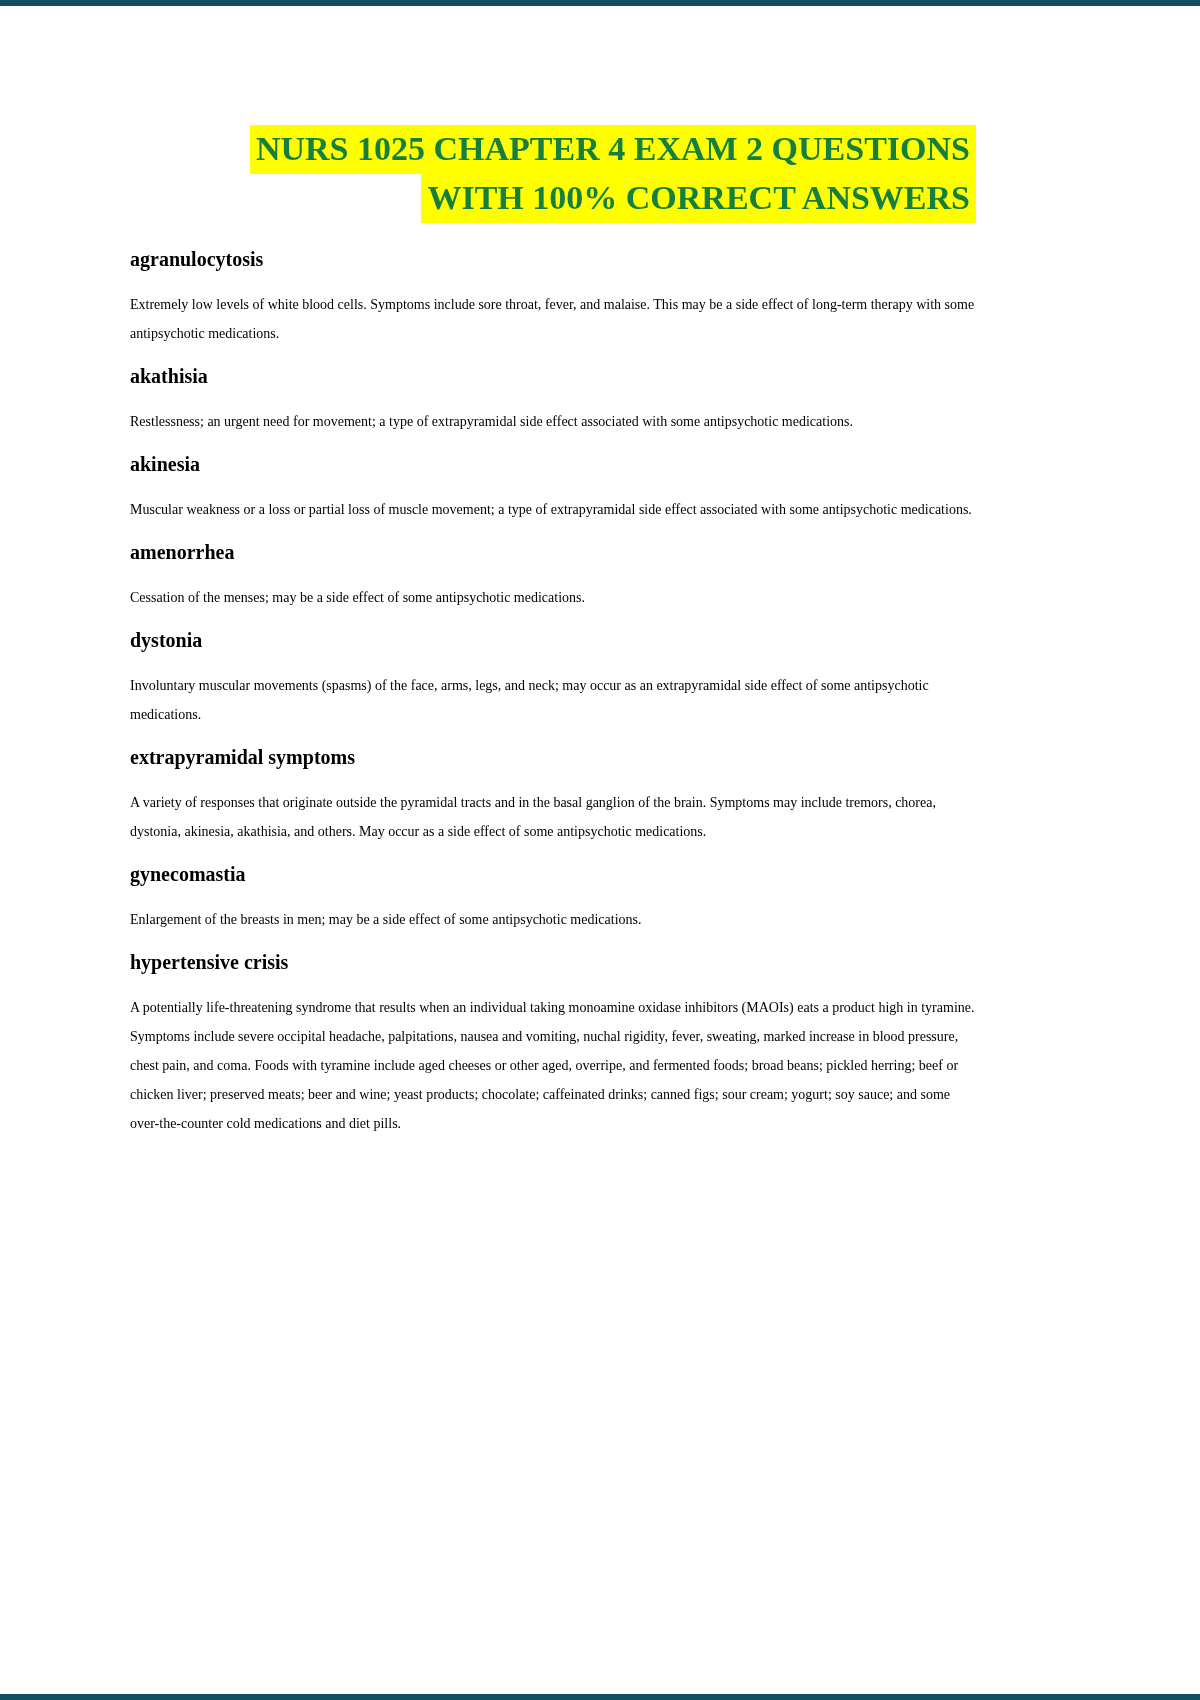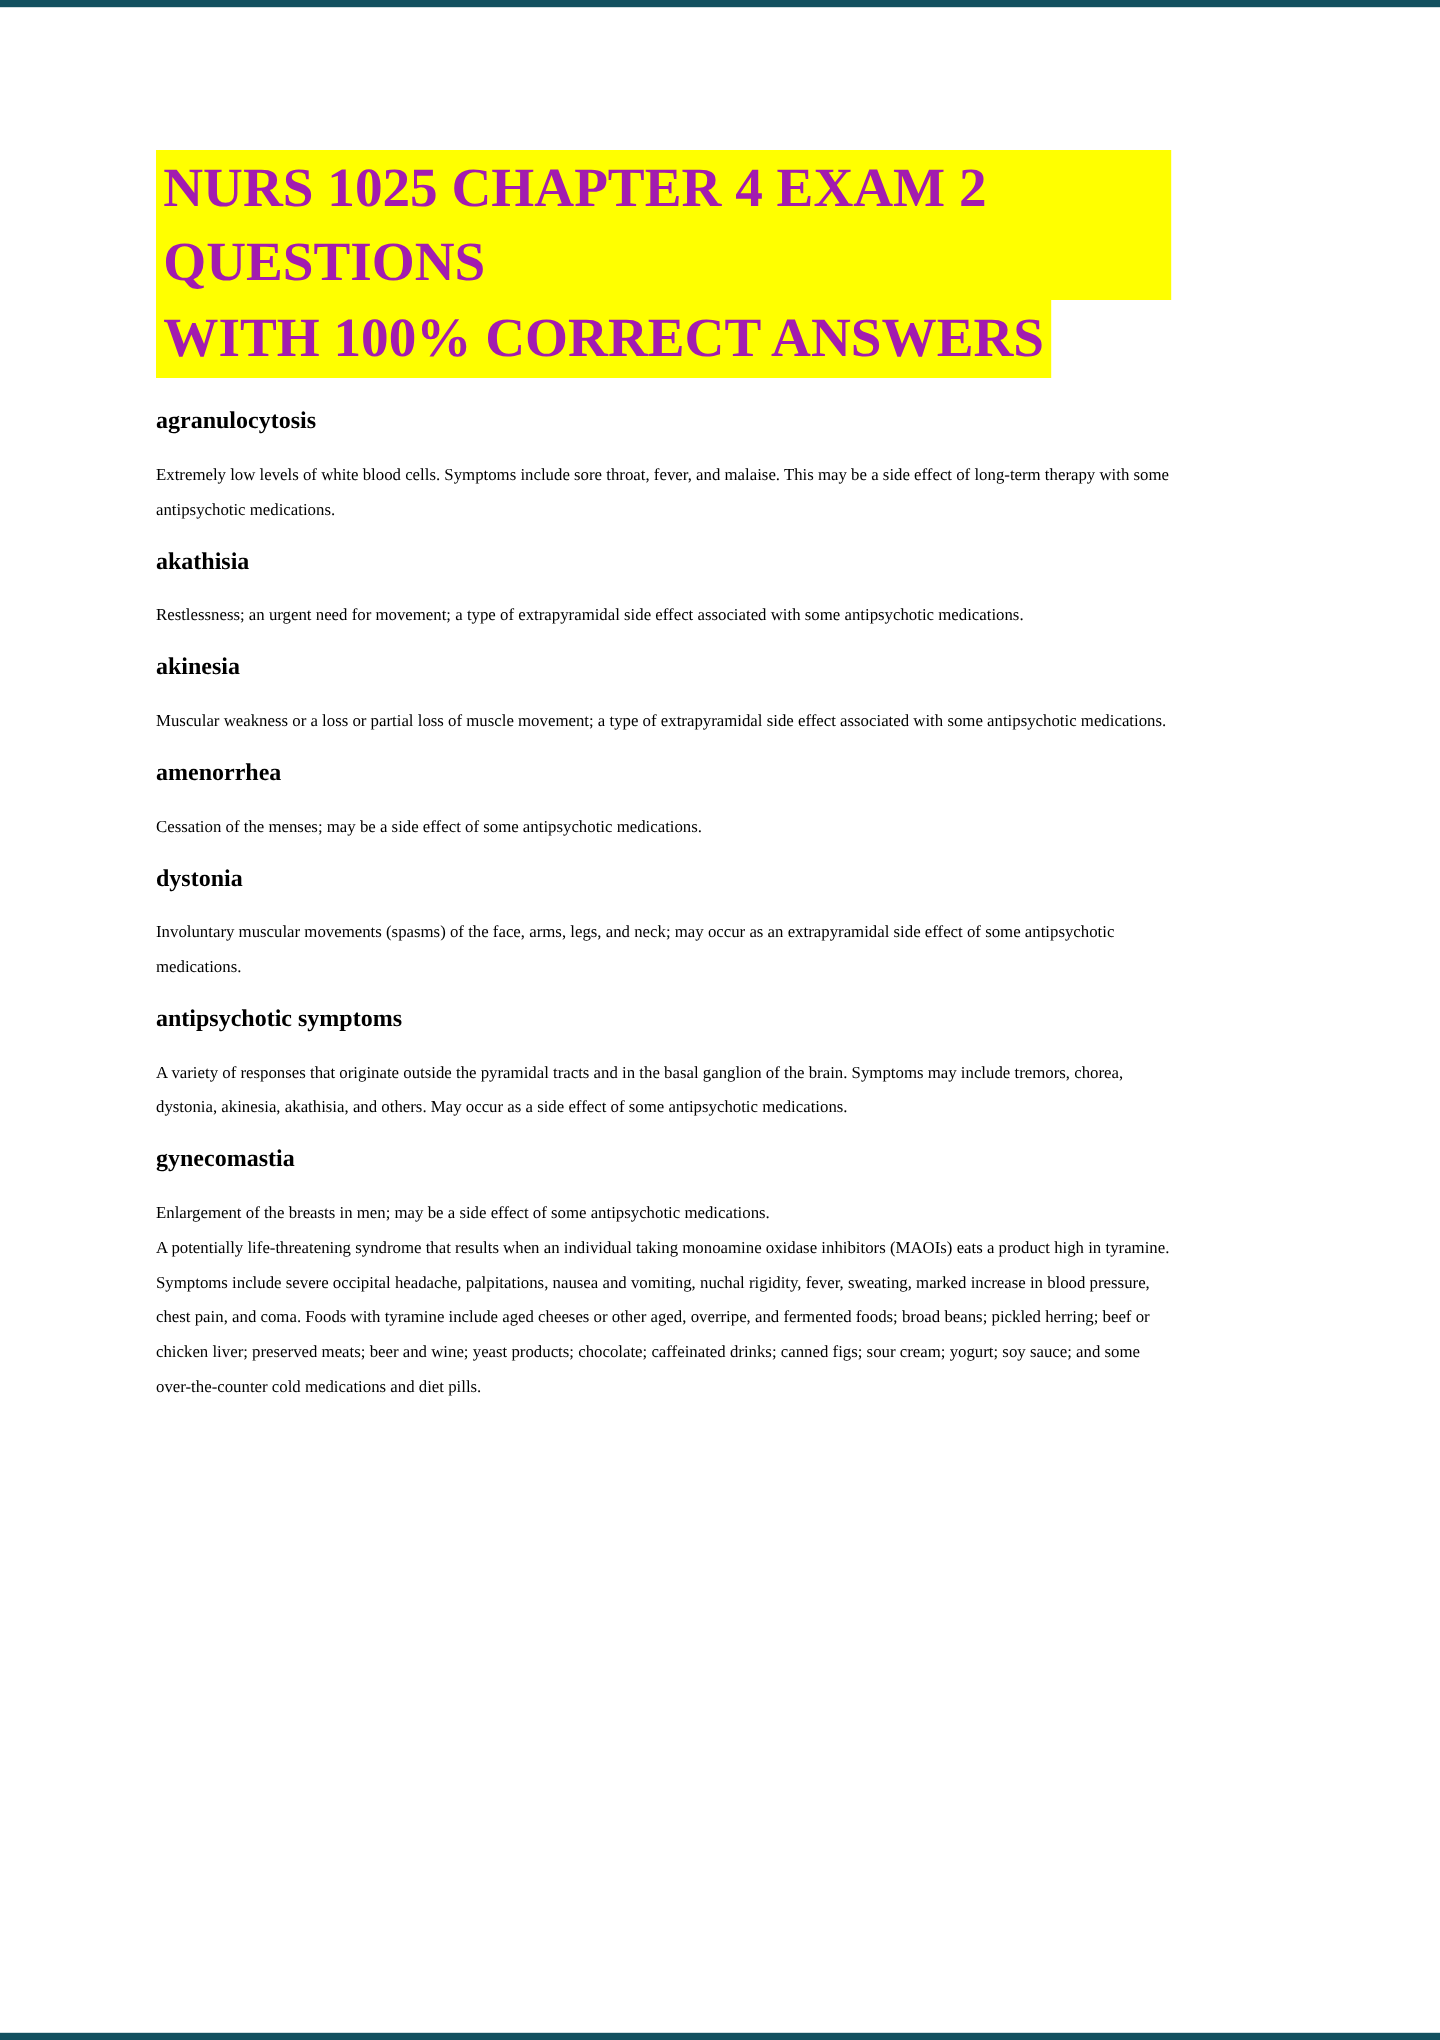--- a/index.html
+++ b/index.html
@@ -25,25 +25,25 @@
   .edge-bar.top { top: 0; }
   .edge-bar.bottom { bottom: 0; }
 
   .page {
     padding: 125px 224px 40px 130px; 
     box-sizing: border-box;
   }
 
   h1.title {
     margin: 0 0 22px 0;
-    text-align: left;
-    font-size: 46px;
+    text-align: right;
+    font-size: 34px;
     line-height: 1.32;
     font-weight: bold;
-    color: #a21caf;
+    color: #15803d;
   }
   h1.title .hl {
     background: #ffff00;
     padding: 2px 6px;
     display: inline-block;
   }
 
   .glossary { font-size: 20px; }
 
   .glossary h2.term {
@@ -83,26 +83,27 @@
 
     <h2 class="term">akinesia</h2>
     <p class="definition">Muscular weakness or a loss or partial loss of muscle movement; a type of extrapyramidal side effect associated with some antipsychotic medications.</p>
 
     <h2 class="term">amenorrhea</h2>
     <p class="definition">Cessation of the menses; may be a side effect of some antipsychotic medications.</p>
 
     <h2 class="term">dystonia</h2>
     <p class="definition">Involuntary muscular movements (spasms) of the face, arms, legs, and neck; may occur as an extrapyramidal side effect of some antipsychotic medications.</p>
 
-    <h2 class="term">antipsychotic symptoms</h2>
+    <h2 class="term">extrapyramidal symptoms</h2>
     <p class="definition">A variety of responses that originate outside the pyramidal tracts and in the basal ganglion of the brain. Symptoms may include tremors, chorea, dystonia, akinesia, akathisia, and others. May occur as a side effect of some antipsychotic medications.</p>
 
     <h2 class="term">gynecomastia</h2>
     <p class="definition">Enlargement of the breasts in men; may be a side effect of some antipsychotic medications.</p>
 
+    <h2 class="term">hypertensive crisis</h2>
     <p class="definition">A potentially life-threatening syndrome that results when an individual taking monoamine oxidase inhibitors (MAOIs) eats a product high in tyramine. Symptoms include severe occipital headache, palpitations, nausea and vomiting, nuchal rigidity, fever, sweating, marked increase in blood pressure, chest pain, and coma. Foods with tyramine include aged cheeses or other aged, overripe, and fermented foods; broad beans; pickled herring; beef or chicken liver; preserved meats; beer and wine; yeast products; chocolate; caffeinated drinks; canned figs; sour cream; yogurt; soy sauce; and some over-the-counter cold medications and diet pills.</p>
 
 
   </section>
 
 </div>
 
 <div class="edge-bar bottom"></div>
 
 </body></html>

